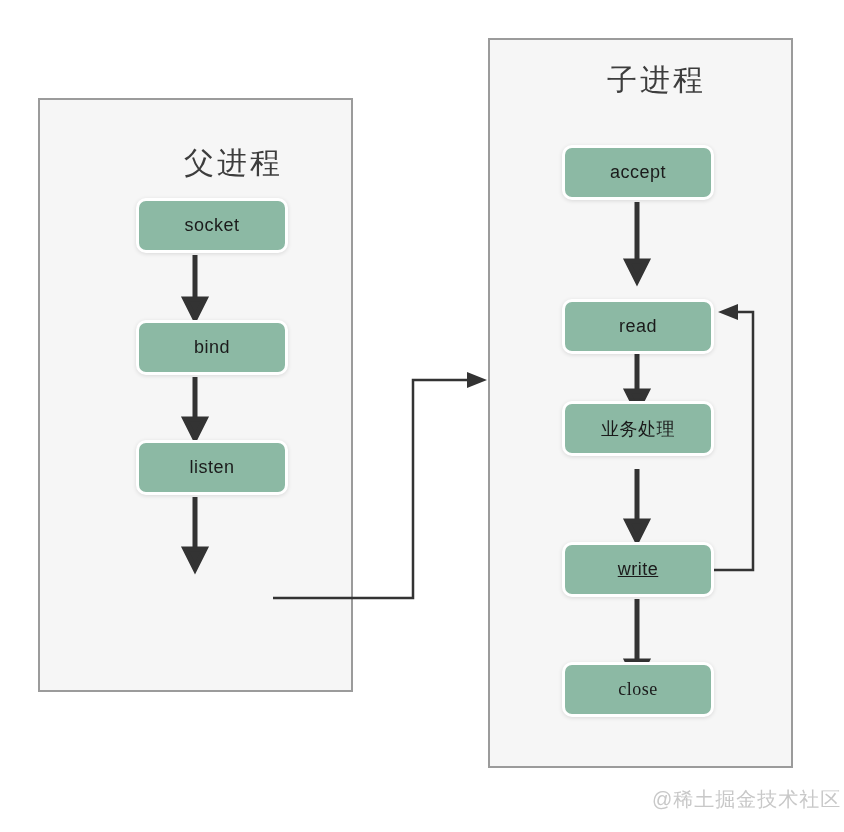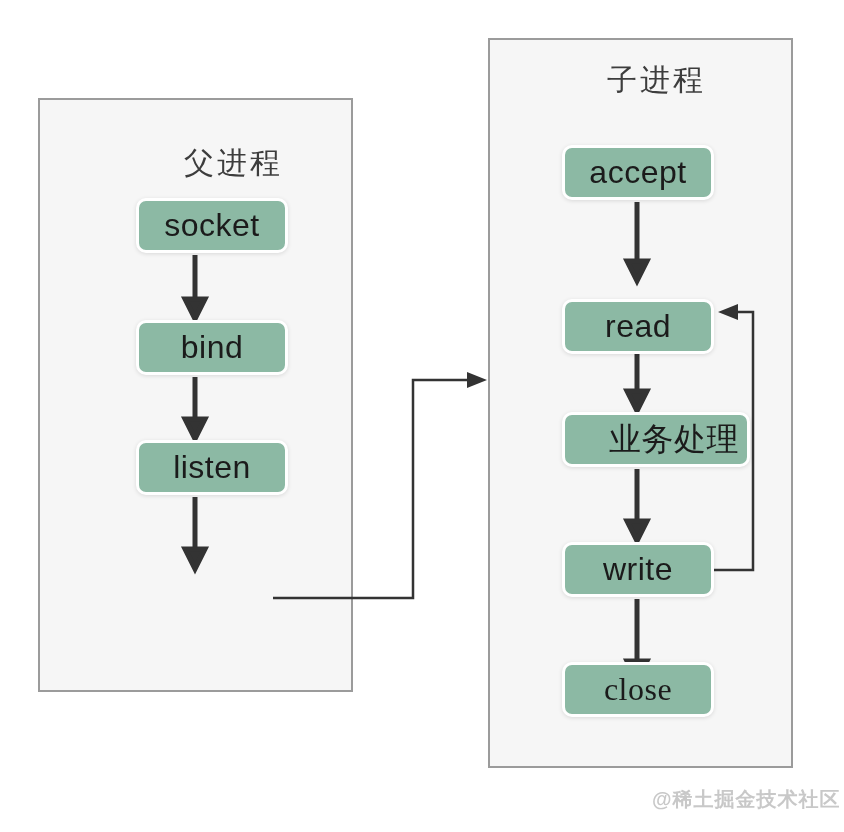--- a/index.html
+++ b/index.html
@@ -18,30 +18,30 @@
     color:#3d3d3d; font-size:30px; letter-spacing:3px;
   }
   .parent-title { left:38px; top:143px; width:315px;padding-left:38px; }
   .child-title  { left:488px; top:60px;  width:337px; }
   .node {
     position:absolute; box-sizing:content-box;
     width:146px; height:49px;
     background:#8CB9A4; border:3px solid #ffffff; border-radius:10px;
     box-shadow:0 1px 4px rgba(0,0,0,0.12);
     display:flex; align-items:center; justify-content:center;
-    font-size:32px; color:#1b1b1b; letter-spacing:0.5px;
+    font-size:18px; color:#1b1b1b; letter-spacing:0.5px;
   }
   .col-parent { left:136px; }
   .col-child  { left:562px; }
   .n-socket { top:198px; } .n-bind { top:320px; } .n-listen { top:440px; } .n-fork { top:570px; }
-  .n-accept { top:145px; } .n-read { top:299px; } .n-biz { top:412px;padding-left:36px; } .n-write { top:542px; } .n-close { top:662px;font-family:Liberation Serif, serif; }
+  .n-accept { top:145px; } .n-read { top:299px; } .n-biz { top:401px; } .n-write { top:542px;text-decoration:underline; } .n-close { top:662px;font-family:Liberation Serif, serif; }
   svg.arrows { position:absolute; left:0; top:0; pointer-events:none; }
   .watermark {
     position:absolute; left:652px; top:786px; width:180px;
-    color:#c8c8c8; font-size:20px; letter-spacing:1px; white-space:nowrap;font-weight:bold;
+    color:#c8c8c8; font-size:20px; letter-spacing:1px; white-space:nowrap;
   }
 </style>
 </head>
 <body>
 
 <div class="canvas">
 
   <div class="container parent-container"></div>
   <div class="container child-container"></div>
 

